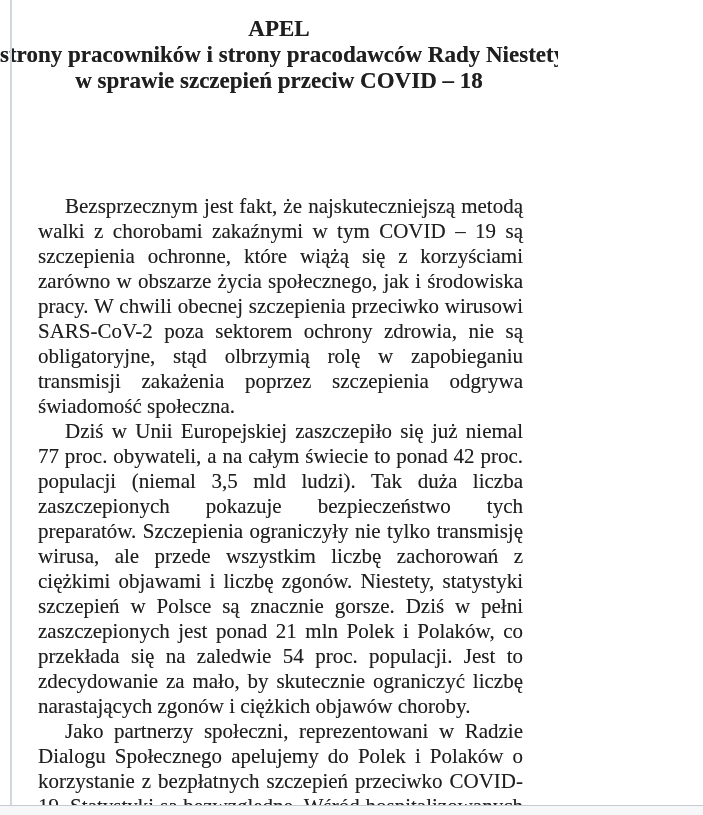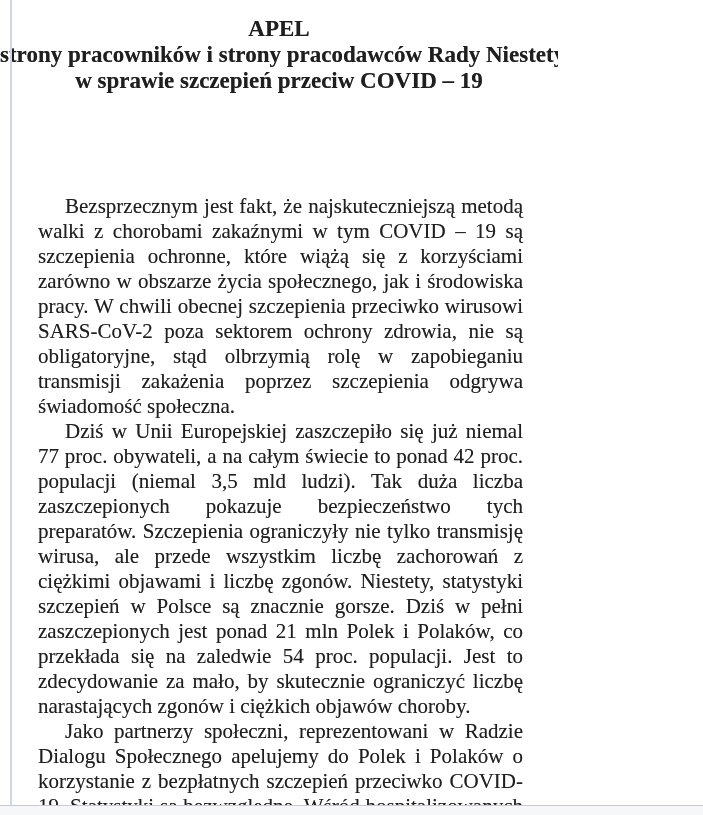--- a/index.html
+++ b/index.html
@@ -76,21 +76,21 @@
 </head>
 <body>
 
 <div class="page">
   <div class="page-clip">
     <div class="margin-rule"></div>
 
     <h1 class="title">
         <div class="title-line">APEL</div>
         <div class="title-line">strony pracowników i strony pracodawców Rady Niestety</div>
-        <div class="title-line">w sprawie szczepień przeciw COVID – 19</div>
+        <div class="title-line">w sprawie szczepień przeciw COVID – 18</div>
       </h1>
 
     <div class="body-text">
         <div class="para">Bezsprzecznym jest fakt, że najskuteczniejszą metodą walki z chorobami zakaźnymi w tym COVID – 19 są szczepienia ochronne, które wiążą się z korzyściami zarówno w obszarze życia społecznego, jak i środowiska pracy. W chwili obecnej szczepienia przeciwko wirusowi SARS-CoV-2 poza sektorem ochrony zdrowia, nie są obligatoryjne, stąd olbrzymią rolę w zapobieganiu transmisji zakażenia poprzez szczepienia odgrywa świadomość społeczna.</div>
         <div class="para">Dziś w Unii Europejskiej zaszczepiło się już niemal 77 proc. obywateli, a na całym świecie to ponad 42 proc. populacji (niemal 3,5 mld ludzi). Tak duża liczba zaszczepionych pokazuje bezpieczeństwo tych preparatów. Szczepienia ograniczyły nie tylko transmisję wirusa, ale przede wszystkim liczbę zachorowań z ciężkimi objawami i liczbę zgonów. Niestety, statystyki szczepień w Polsce są znacznie gorsze. Dziś w pełni zaszczepionych jest ponad 21 mln Polek i Polaków, co przekłada się na zaledwie 54 proc. populacji. Jest to zdecydowanie za mało, by skutecznie ograniczyć liczbę narastających zgonów i ciężkich objawów choroby.</div>
         <div class="para">Jako partnerzy społeczni, reprezentowani w Radzie Dialogu Społecznego apelujemy do Polek i Polaków o korzystanie z bezpłatnych szczepień przeciwko COVID-19.  Statystyki są bezwzględne. Wśród hospitalizowanych i umierających 90 % to osoby niezaszczepione. Nie ma jeszcze dzisiaj skutecznych leków. W tej sytuacji najskuteczniejsze jest zapobieganie. COVID – 19 może zostać z nami jeszcze na długo, dlatego nie możemy sobie pozwolić na to, by zwiększać zagrożenie i przedłużać stan epidemii.</div>
       </div>
   </div>
 
   <div class="page-edge"></div>

